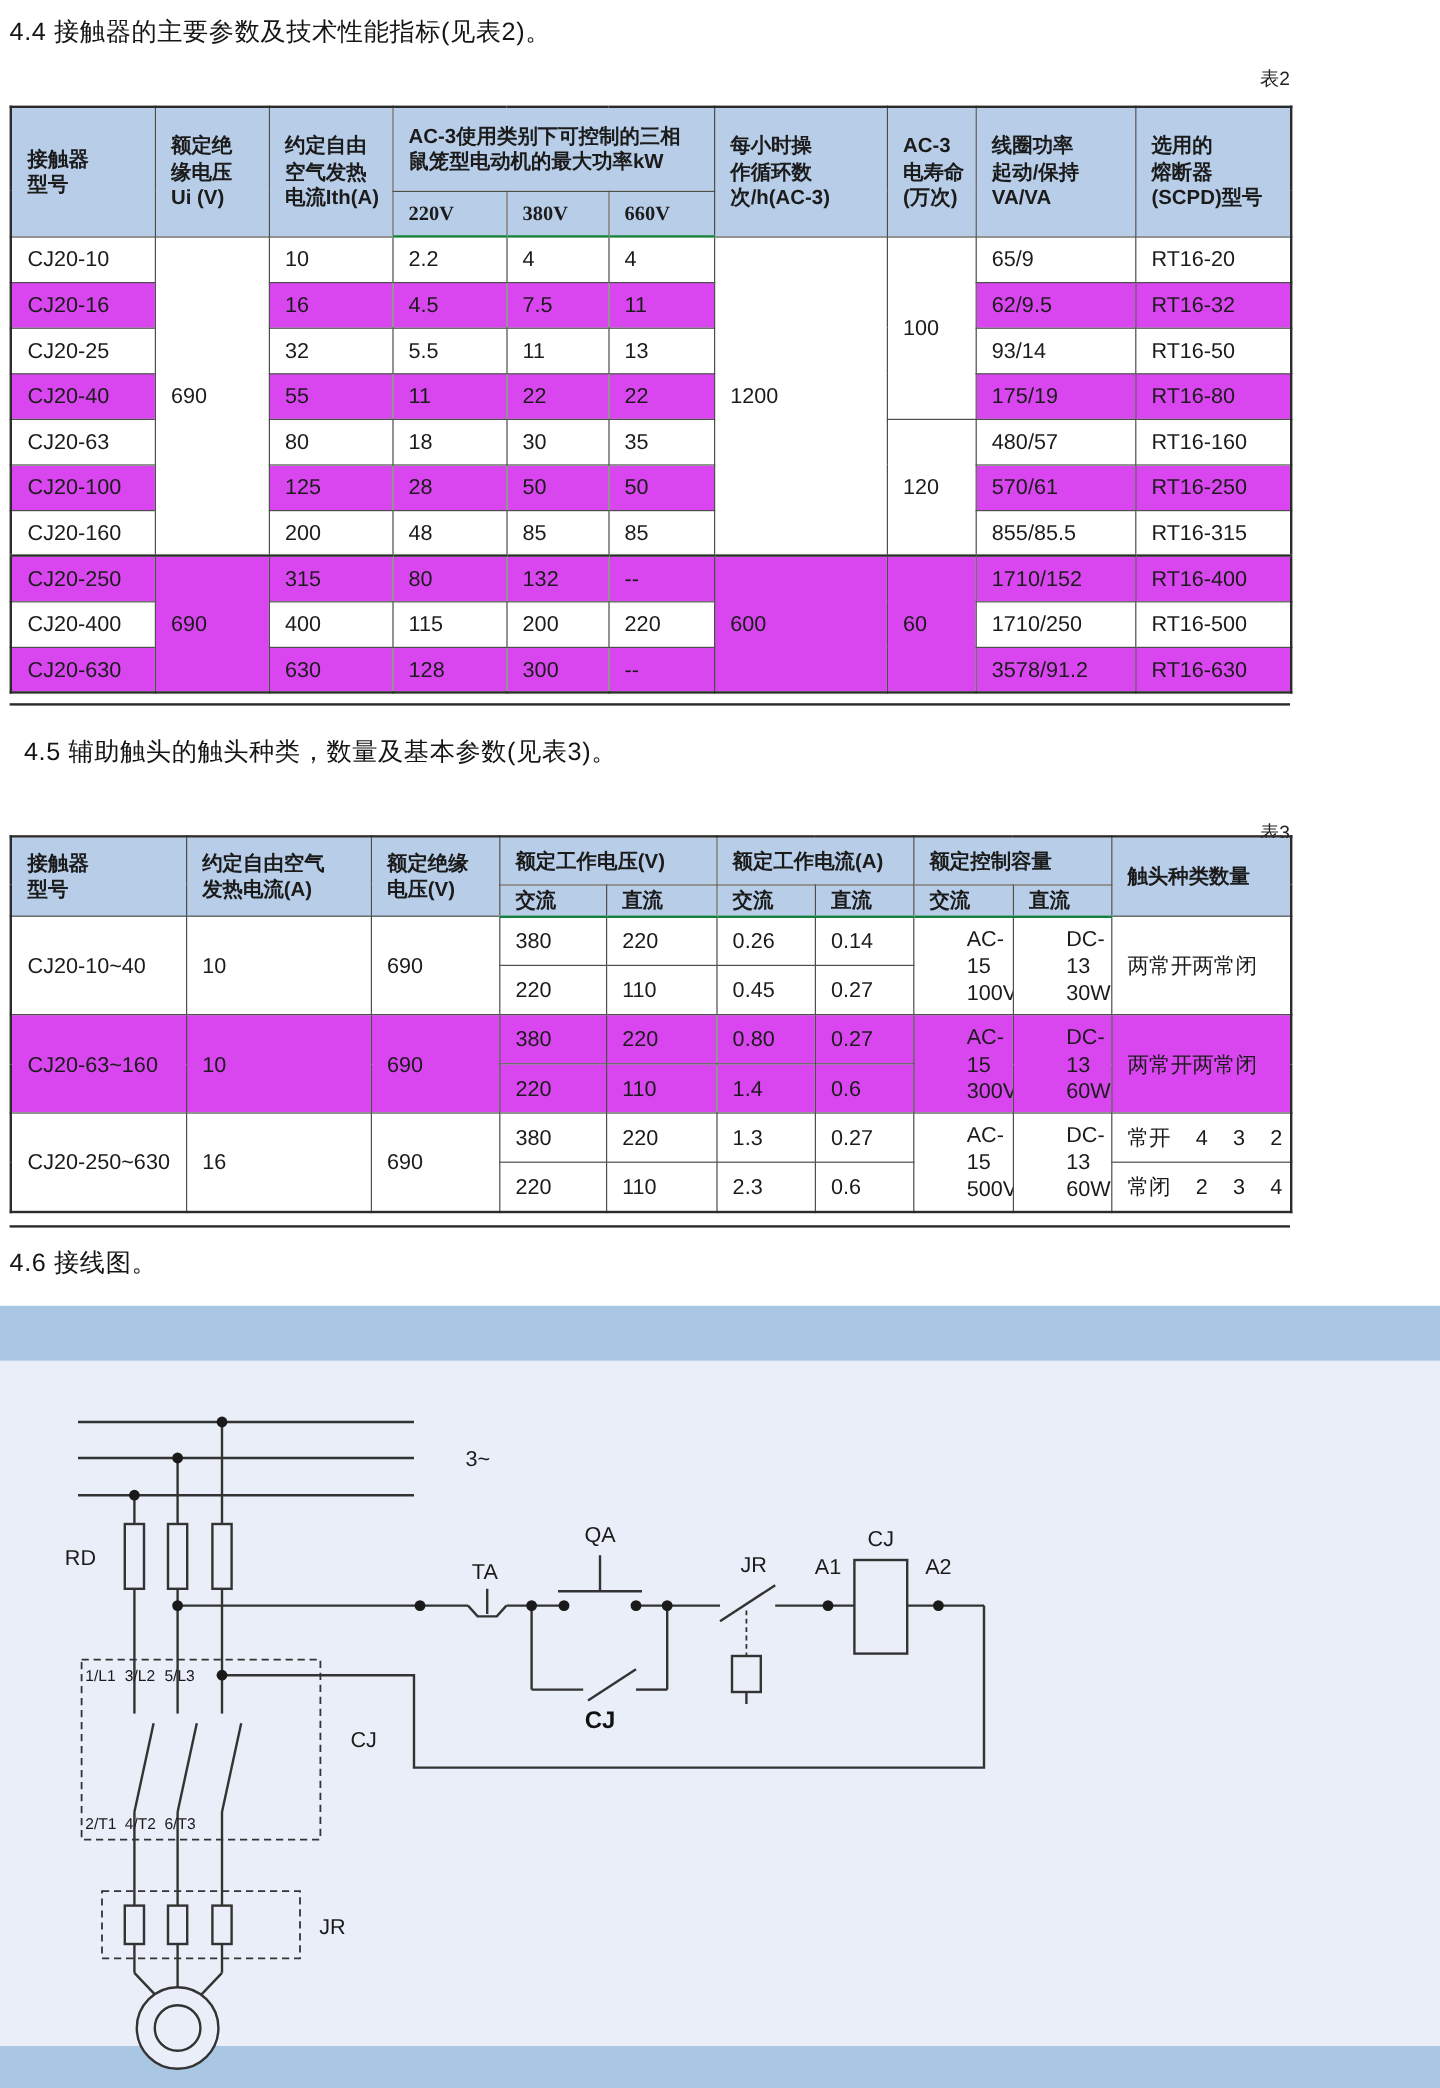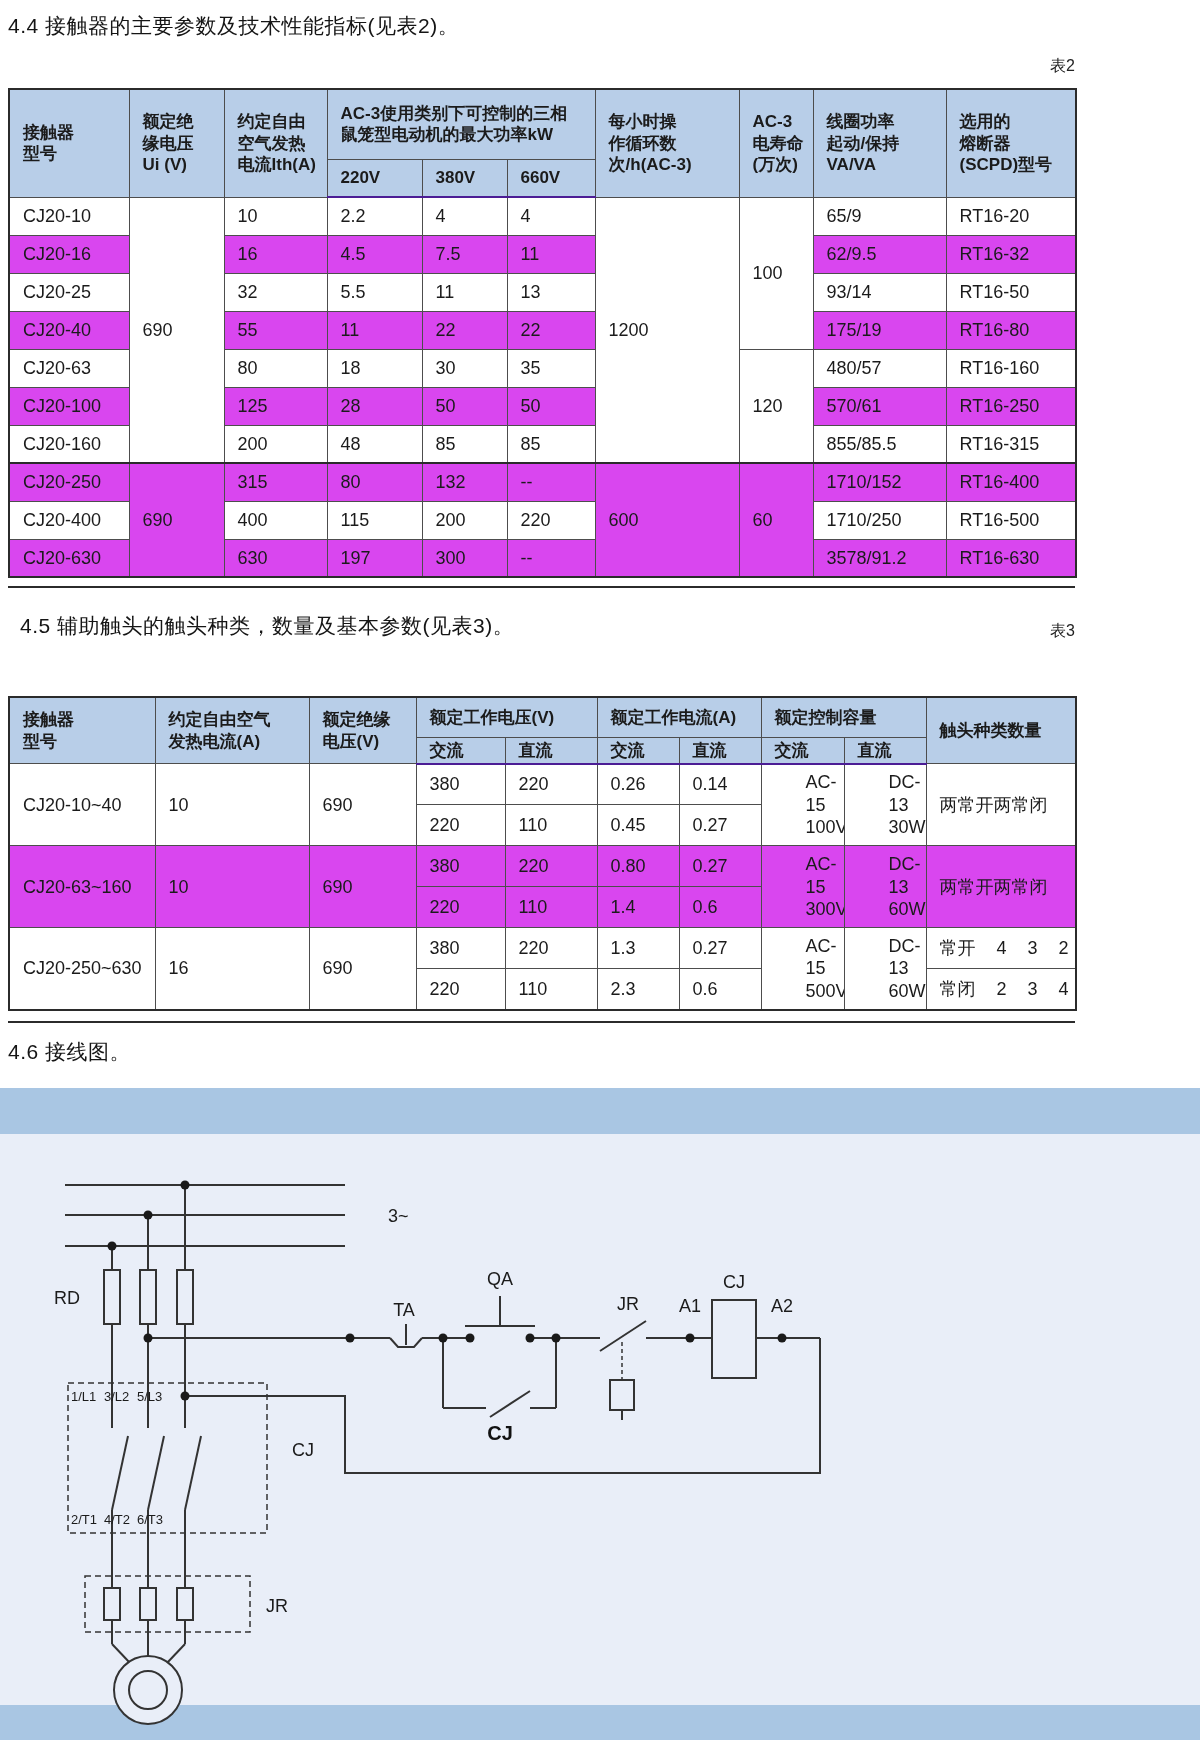--- a/index.html
+++ b/index.html
@@ -7,32 +7,32 @@
     width:1200px;height:1740px;position:relative;background:#ffffff;
     font-family:"Liberation Sans","DejaVu Sans",sans-serif;color:#1b1b1b;
     overflow:hidden;
   }
   .heading{position:absolute;left:8px;font-size:21px;letter-spacing:.5px;color:#151515;}
   #h44{top:12px;}
   #h45{top:612px;margin-left:12px;}
   #h46{top:1038px;}
   .tbl-label{position:absolute;left:8px;width:1067px;text-align:right;font-size:16px;color:#222;}
   #lbl2{top:56px;}
-  #lbl3{top:621px;}
+  #lbl3{top:684px;}
   table{position:absolute;left:8px;border-collapse:collapse;table-layout:fixed;width:1067px;}
   #table2{top:88px;}
   #table3{top:696px;}
   th,td{
     border:1px solid #4d4d4d;font-size:18px;font-weight:normal;
     padding:2px 4px 2px 13px;text-align:left;vertical-align:middle;
     overflow:hidden;line-height:1.25;
   }
   thead th{background:#b8cee8;font-weight:bold;white-space:pre-line;font-size:17px;}
   table{border:2px solid #2b2b2b;}
-  thead tr:last-child th{border-bottom:2px solid #4c1d95;}
+  thead tr:last-child th{border-bottom:2px solid #15803d;font-family:Liberation Serif, serif;}
   #table2 thead tr:first-child{height:70px;}
   #table2 thead tr:last-child{height:38px;}
   #table2 tbody tr{height:38px;padding-left:48px;}
   #table3 thead tr:first-child{height:40px;}
   #table3 thead tr:last-child{height:16px;}
   #table3 tbody tr{height:41px;}
   tr.alt td{background:#d946ef;}
   td.merged{background:#ffffff;margin-top:40px;}
   tr.sep td{border-top:2px solid #2b2b2b;}
   td.pre{white-space:pre-line;padding-left:44px;}
@@ -180,21 +180,21 @@
       <td>400</td>
       <td>115</td>
       <td>200</td>
       <td>220</td>
       <td>1710/250</td>
       <td>RT16-500</td>
     </tr>
     <tr class="alt">
       <td>CJ20-630</td>
       <td>630</td>
-      <td>197</td>
+      <td>128</td>
       <td>300</td>
       <td>--</td>
       <td>3578/91.2</td>
       <td>RT16-630</td>
     </tr>
   </tbody>
 </table>
 <div class="rule" id="rule2"></div>
 
 <div class="heading" id="h45">4.5 辅助触头的触头种类，数量及基本参数(见表3)。</div>

